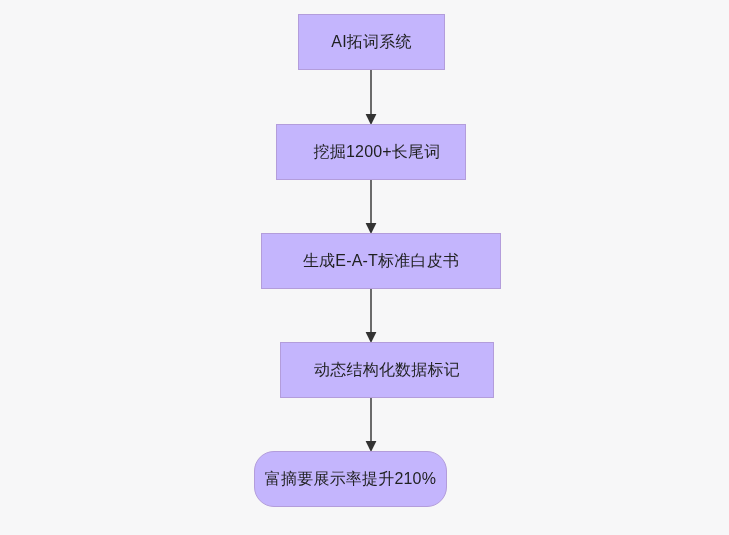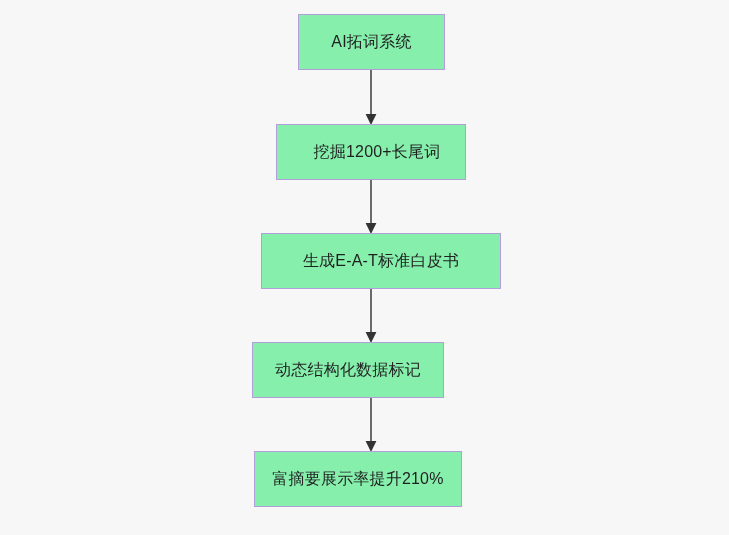--- a/index.html
+++ b/index.html
@@ -14,21 +14,21 @@
     overflow: hidden;
   }
   #flowchart-canvas {
     position: relative;
     width: 729px;
     height: 535px;
   }
   .flow-node {
     position: absolute;
     box-sizing: border-box;
-    background: #86efac;
+    background: #c4b5fd;
     border: 1.6px solid #b39ddb;
     display: flex;
     align-items: center;
     justify-content: center;
     height: 56px;
   }
   .flow-node-label {
     font-size: 16px;
     line-height: 1;
     color: #1f2020;
@@ -80,21 +80,21 @@
   </div>
 
   <div class="flow-node" id="node-2" style="left:276px; top:124px; width:190px;padding-left:12px;">
     <span class="flow-node-label">挖掘1200+长尾词</span>
   </div>
 
   <div class="flow-node" id="node-3" style="left:261px; top:233px; width:240px;">
     <span class="flow-node-label">生成E-A-T标准白皮书</span>
   </div>
 
-  <div class="flow-node" id="node-4" style="left:252px; top:342px; width:192px;">
+  <div class="flow-node" id="node-4" style="left:280px; top:342px; width:214px;">
     <span class="flow-node-label">动态结构化数据标记</span>
   </div>
 
-  <div class="flow-node" id="node-5" style="left:254px; top:451px; width:208px;">
+  <div class="flow-node" id="node-5" style="left:254px; top:451px; width:193px;border-radius:20px;">
     <span class="flow-node-label">富摘要展示率提升210%</span>
   </div>
 
 </div>
 
 </body></html>

